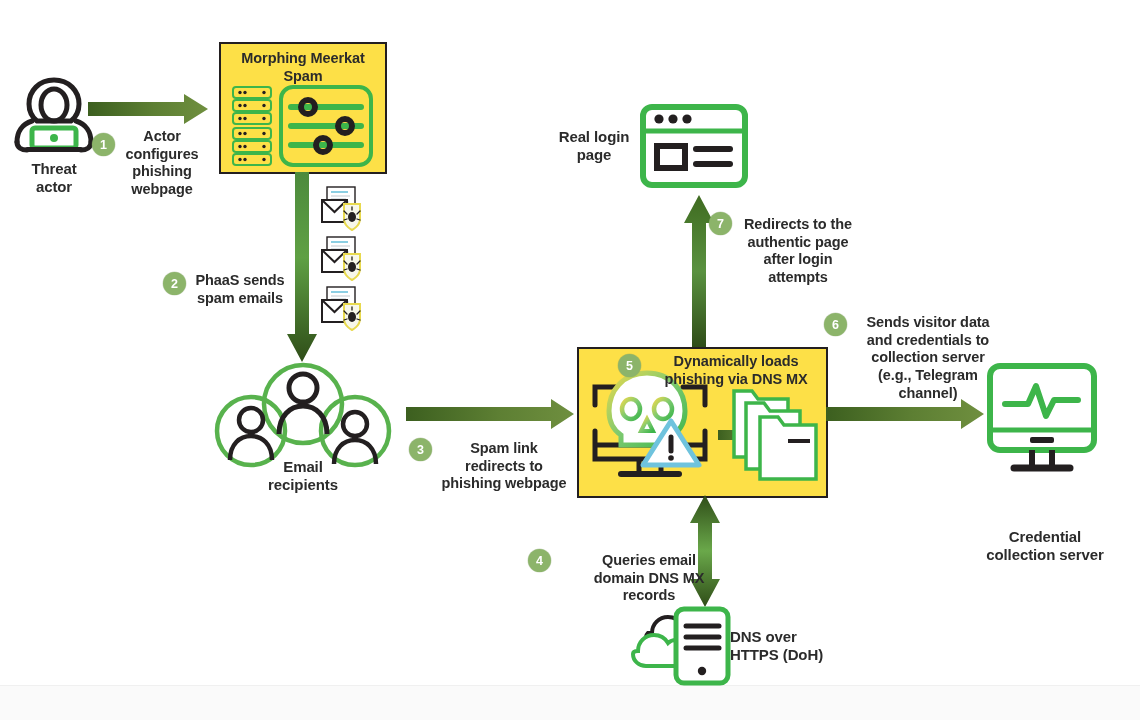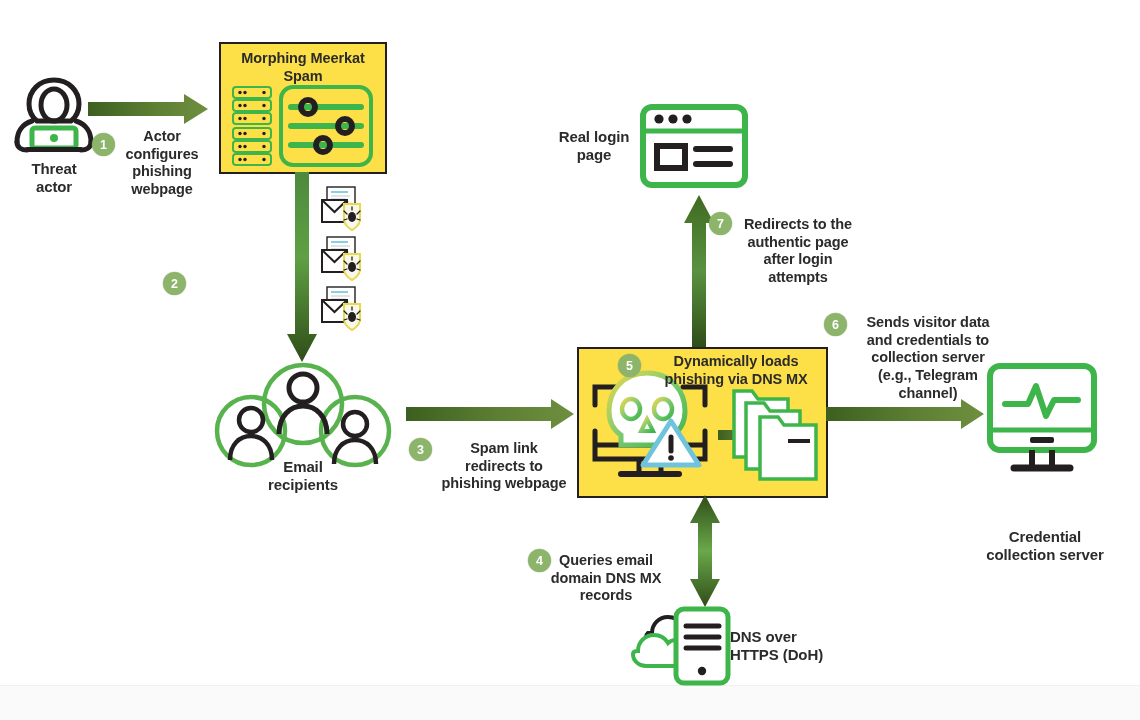--- a/index.html
+++ b/index.html
@@ -172,20 +172,24 @@
       </g>
     </svg>
   </div>
 
   <svg class="svg-abs" style="left:283px;top:172px;width:38px;height:192px" viewBox="0 0 38 192">
     <path d="M12 0 L26 0 L26 162 L34 162 L19 190 L4 162 L12 162 Z" fill="url(#gradV)"></path>
   </svg>
   <div class="step-circle" style="left:163px;top:272px;">
     <span>2</span>
   </div>
+  <div class="lbl" style="left:188px;top:272px;width:104px;font-size:14.5px;">
+    <div>PhaaS sends</div>
+    <div>spam emails</div>
+  </div>
 
   <svg class="svg-abs" style="left:318px;top:186px;width:58px;height:48px" viewBox="0 0 58 48">
     <rect x="9" y="1" width="28" height="20" fill="#ffffff" stroke="#231f20" stroke-width="1.4"></rect>
     <g stroke="#6fc3dd" stroke-width="1.6">
         <line x1="13" y1="6" x2="30" y2="6"></line>
       </g>
     <g stroke="#bfc9cf" stroke-width="1">
         <line x1="13" y1="10" x2="32" y2="10"></line>
         <line x1="13" y1="13" x2="28" y2="13"></line>
         <line x1="13" y1="16" x2="31" y2="16"></line>
@@ -385,21 +389,21 @@
     <div>Credential</div>
     <div>collection server</div>
   </div>
 
   <svg class="svg-abs" style="left:687px;top:495px;width:36px;height:112px" viewBox="0 0 36 112">
     <path d="M11 28 L3 28 L18 0 L33 28 L25 28 L25 84 L33 84 L18 112 L3 84 L11 84 Z" fill="url(#gradVBi)"></path>
   </svg>
   <div class="step-circle" style="left:528px;top:549px;">
     <span>4</span>
   </div>
-  <div class="lbl" style="left:540px;top:552px;width:132px;font-size:14.5px;">
+  <div class="lbl" style="left:583px;top:552px;width:132px;font-size:14.5px;">
     <div>Queries email</div>
     <div>domain DNS MX</div>
     <div>records</div>
   </div>
 
   <svg class="svg-abs" style="left:620px;top:605px;width:132px;height:82px" viewBox="0 0 132 82">
 
     <path d="M32 28 C32 19 39 12 48 12 C54 12 59 15 62 20 C64 18 67 17 70 17 C77 17 83 23 83 30 C83 37 77 43 70 43 L38 43 C31 43 26 38 26 32 C26 30 27 29 28 28 Z" fill="#ffffff" stroke="#231f20" stroke-width="4"></path>
 
     <path d="M18 46 C18 37 25 30 34 30 C40 30 45 33 48 38 C50 36 53 35 56 35 C63 35 69 41 69 48 C69 55 63 61 56 61 L26 61 C19 61 13 56 13 49 C13 47 15 46 18 46 Z" fill="#ffffff" stroke="#3db54a" stroke-width="4"></path>

